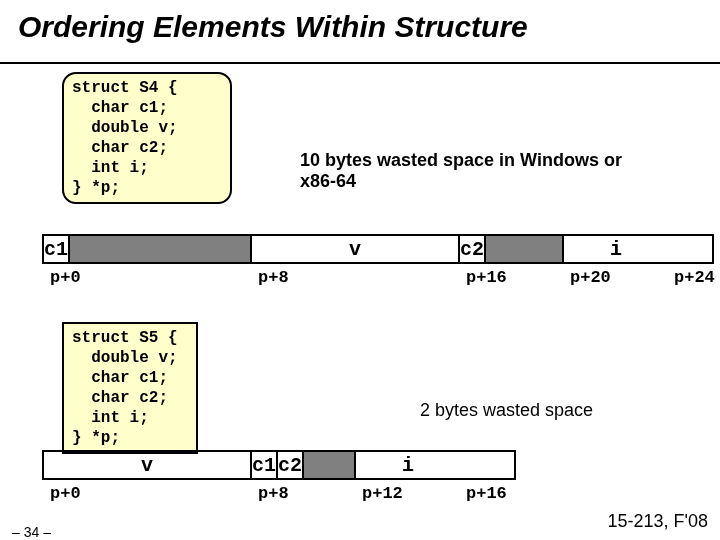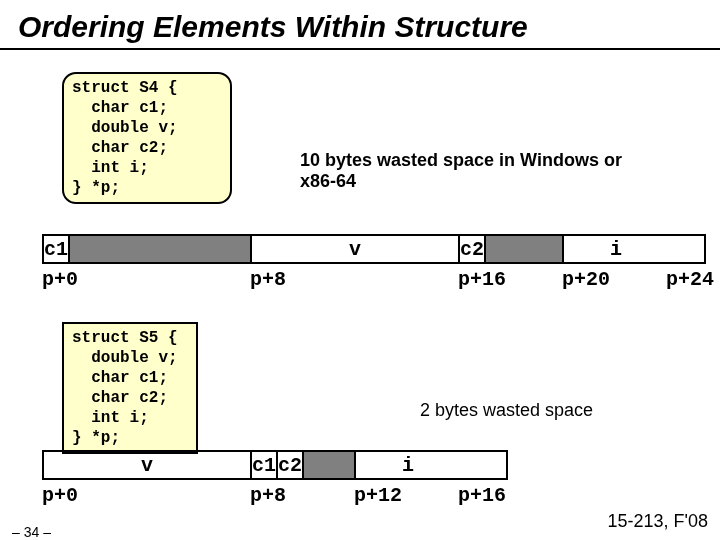--- a/index.html
+++ b/index.html
@@ -9,21 +9,21 @@
     background: #fff;
     font-family: Arial, Helvetica, sans-serif;
     position: relative;
     overflow: hidden;
   }
   .title {
     font-size: 30px;
     font-weight: bold;
     font-style: italic;
     color: #000;
-    padding: 10px 18px 4px 18px;
+    padding: 10px 18px 18px 18px;
     border-bottom: 2px solid #000;
     margin-bottom: 14px;
   }
   .codebox {
     background: #ffffcc;
     border: 2px solid #000;
     font-family: "Courier New", monospace;
     font-weight: bold;
     font-size: 16px;
     line-height: 1.25;
@@ -35,21 +35,21 @@
   .note2 { position: absolute; left: 420px; top: 400px; font-weight: normal; font-size: 18px; }
   .codebox2 { position: absolute; left: 62px; top: 322px; width: 136px; }
 
   .diag1 { position: absolute; left: 42px; top: 234px; }
   .diag2 { position: absolute; left: 42px; top: 450px; }
 
   .memrow { display: flex; border: 2px solid #000; height: 30px; }
   .cell { border-right: 2px solid #000; display: flex; align-items: center; justify-content: center; font-family: "Courier New", monospace; font-weight: bold; font-size: 20px; }
   .cell:last-child { border-right: none; }
   .pad { background: #808080; }
-  .labels { display: flex; font-family: "Courier New", monospace; font-weight: bold; font-size: 20px; margin-top: 4px; }
+  .labels { display: flex; font-family: "Courier New", monospace; font-weight: bold; font-size: 17px; margin-top: 4px; margin-left: 8px; }
   .lab { text-align: left; }
 
   .footer-left { position: absolute; left: 12px; bottom: 0; font-size: 14px; }
   .footer-right { position: absolute; right: 12px; bottom: 8px; font-size: 18px; }
 </style>
 </head>
 <body>
 
 <div class="title">Ordering Elements Within Structure</div>
 

